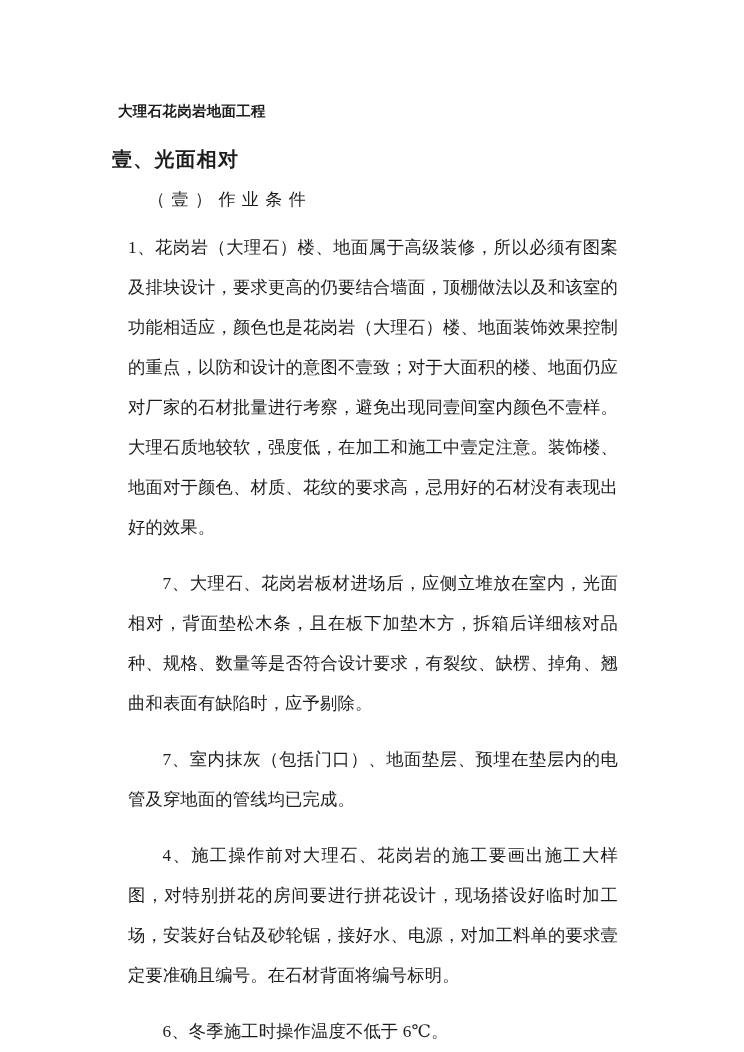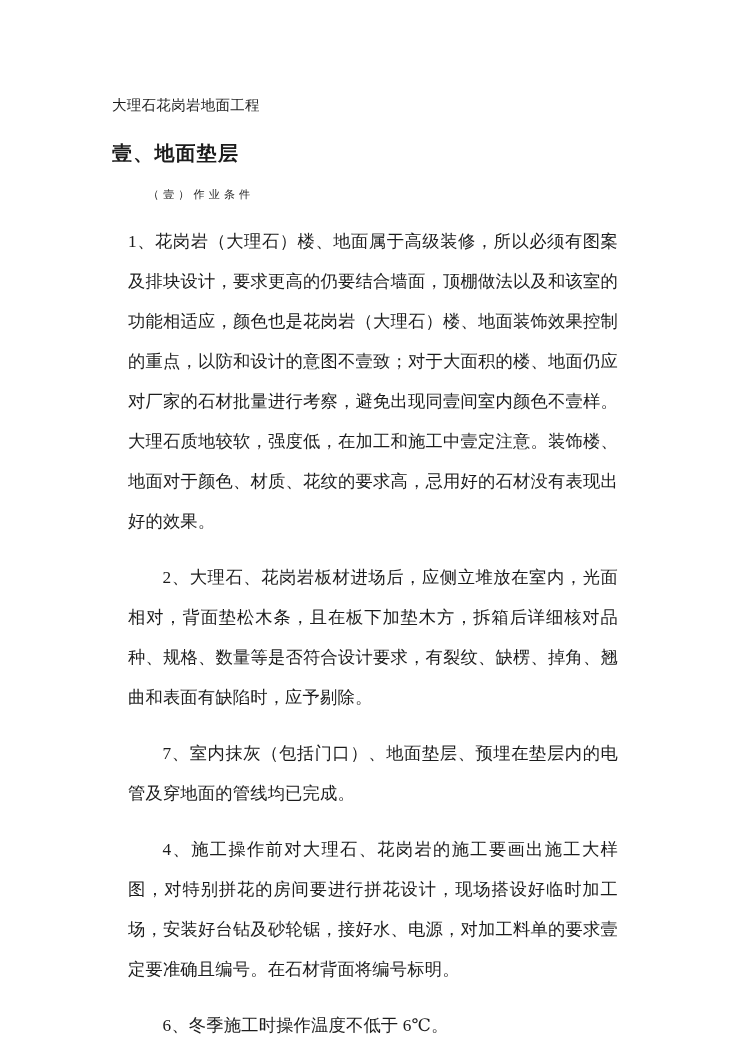--- a/index.html
+++ b/index.html
@@ -13,37 +13,37 @@
     height: 1052px;
     margin: 0 auto;
     background: #ffffff;
     box-sizing: border-box;
     padding: 96px 110px 0 112px;
     color: #1c1c1c;
     font-family: "Liberation Serif", "DejaVu Serif", serif;
     overflow: hidden;
   }
   .doc-title {
-    margin: 0;
+    margin: 6px;
     font-size: 14.5px;
     line-height: 19px;
-    font-weight: normal;
+    font-weight: bold;
     letter-spacing: 0.02em;
   }
   .section-heading {
     margin: 25px 0 0 0;
     font-size: 20px;
     line-height: 26px;
     font-weight: bold;
     letter-spacing: 0.06em;
   }
   .subsection-heading {
     margin: 16px 0 0 0;
     padding-left: 36px;
-    font-size: 11px;
+    font-size: 17px;
     line-height: 24px;
     font-weight: normal;
     letter-spacing: 0.38em;
   }
   .body-text {
     margin-top: 9px;
   }
   .body-para {
     margin: 16px;
     font-size: 17.3px;
@@ -57,25 +57,25 @@
     text-indent: 0;
   }
 </style>
 </head>
 <body>
 
 <div class="page">
 
   <p class="doc-title">大理石花岗岩地面工程</p>
 
-  <h1 class="section-heading">壹、地面垫层</h1>
+  <h1 class="section-heading">壹、光面相对</h1>
 
   <p class="subsection-heading">（壹）作业条件</p>
 
   <div class="body-text">
     <p class="body-para no-indent">1、花岗岩（大理石）楼、地面属于高级装修，所以必须有图案及排块设计，要求更高的仍要结合墙面，顶棚做法以及和该室的功能相适应，颜色也是花岗岩（大理石）楼、地面装饰效果控制的重点，以防和设计的意图不壹致；对于大面积的楼、地面仍应对厂家的石材批量进行考察，避免出现同壹间室内颜色不壹样。大理石质地较软，强度低，在加工和施工中壹定注意。装饰楼、地面对于颜色、材质、花纹的要求高，忌用好的石材没有表现出好的效果。</p>
-    <p class="body-para">2、大理石、花岗岩板材进场后，应侧立堆放在室内，光面相对，背面垫松木条，且在板下加垫木方，拆箱后详细核对品种、规格、数量等是否符合设计要求，有裂纹、缺楞、掉角、翘曲和表面有缺陷时，应予剔除。</p>
+    <p class="body-para">7、大理石、花岗岩板材进场后，应侧立堆放在室内，光面相对，背面垫松木条，且在板下加垫木方，拆箱后详细核对品种、规格、数量等是否符合设计要求，有裂纹、缺楞、掉角、翘曲和表面有缺陷时，应予剔除。</p>
     <p class="body-para">7、室内抹灰（包括门口）、地面垫层、预埋在垫层内的电管及穿地面的管线均已完成。</p>
     <p class="body-para">4、施工操作前对大理石、花岗岩的施工要画出施工大样图，对特别拼花的房间要进行拼花设计，现场搭设好临时加工场，安装好台钻及砂轮锯，接好水、电源，对加工料单的要求壹定要准确且编号。在石材背面将编号标明。</p>
     <p class="body-para">6、冬季施工时操作温度不低于 6℃。</p>
   </div>
 
 </div>
 
 </body></html>

